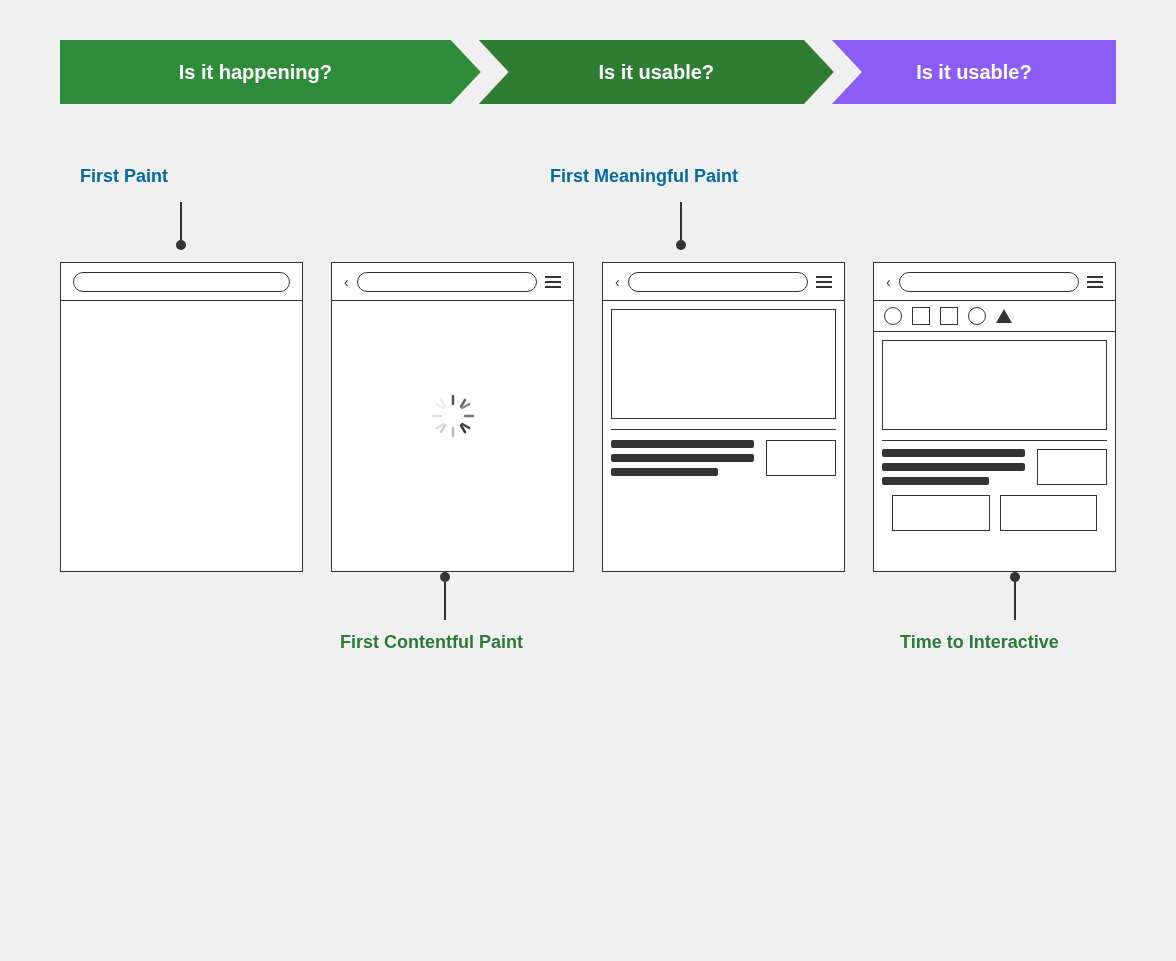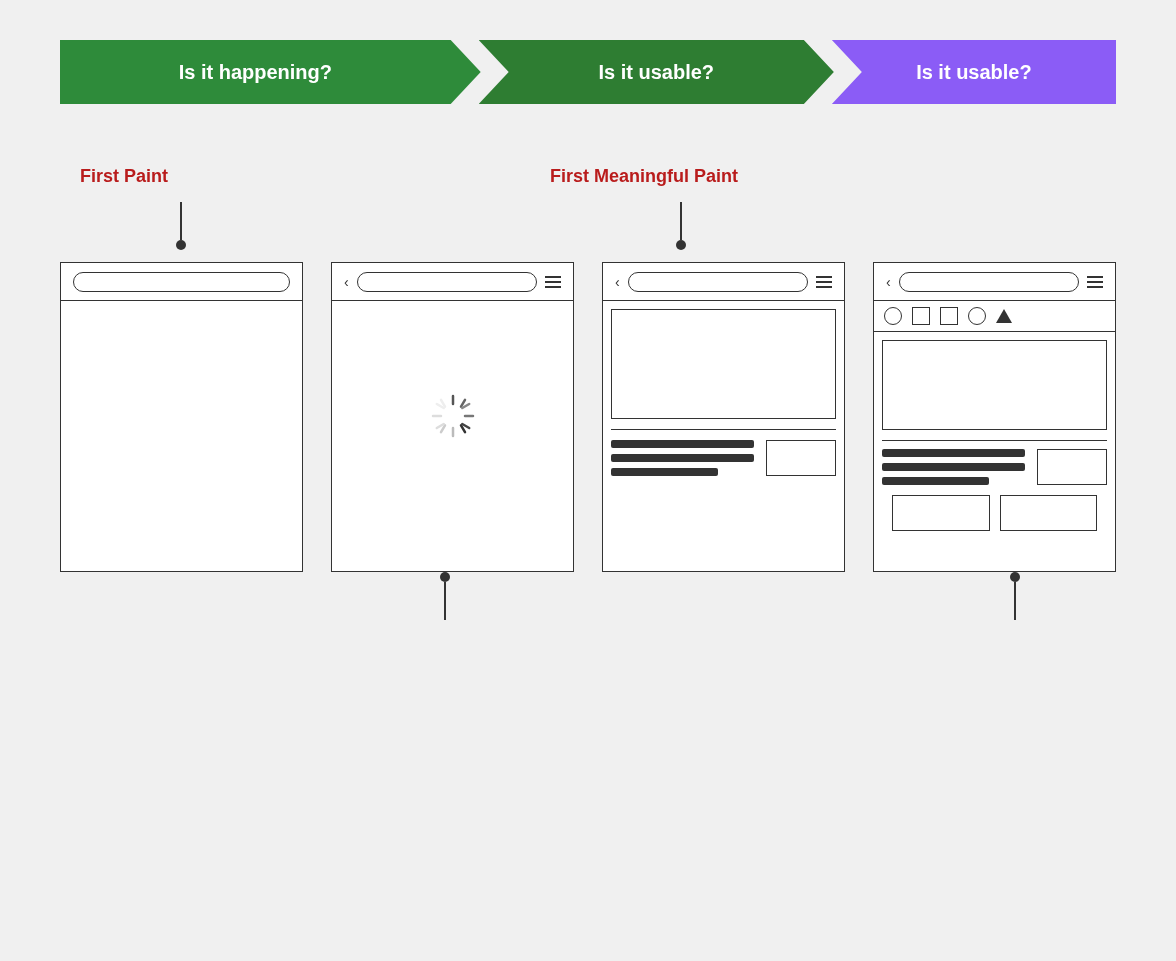--- a/index.html
+++ b/index.html
@@ -209,21 +209,21 @@
 
     .top-labels {
       display: flex;
       width: 100%;
       height: 36px;
       position: relative;
     }
 
     .top-label {
       position: absolute;
-      color: #b91c1c;
+      color: #0369a1;
       font-size: 18px;
       font-weight: bold;
       white-space: nowrap;
     }
 
     .connector-top {
       position: absolute;
       display: flex;
       flex-direction: column;
       align-items: center;
@@ -425,14 +425,18 @@
       <div class="conn-dot"></div>
       <div class="conn-line" style="height: 38px;"></div>
     </div>
 
     <div style="position: absolute; left: 950px; top: 0; display: flex; flex-direction: column; align-items: center;">
       <div class="conn-dot"></div>
       <div class="conn-line" style="height: 38px;"></div>
     </div>
   </div>
 
+  <div class="bottom-labels-area" style="width: 100%; position: relative; height: 36px;">
+    <span class="bottom-label" style="position: absolute; left: 280px; color: #2d7a38; font-size: 18px; font-weight: bold; white-space: nowrap;">First Contentful Paint</span>
+    <span class="bottom-label" style="position: absolute; left: 840px; color: #2d7a38; font-size: 18px; font-weight: bold; white-space: nowrap;">Time to Interactive</span>
+  </div>
 
 </div>
 
 </body></html>

